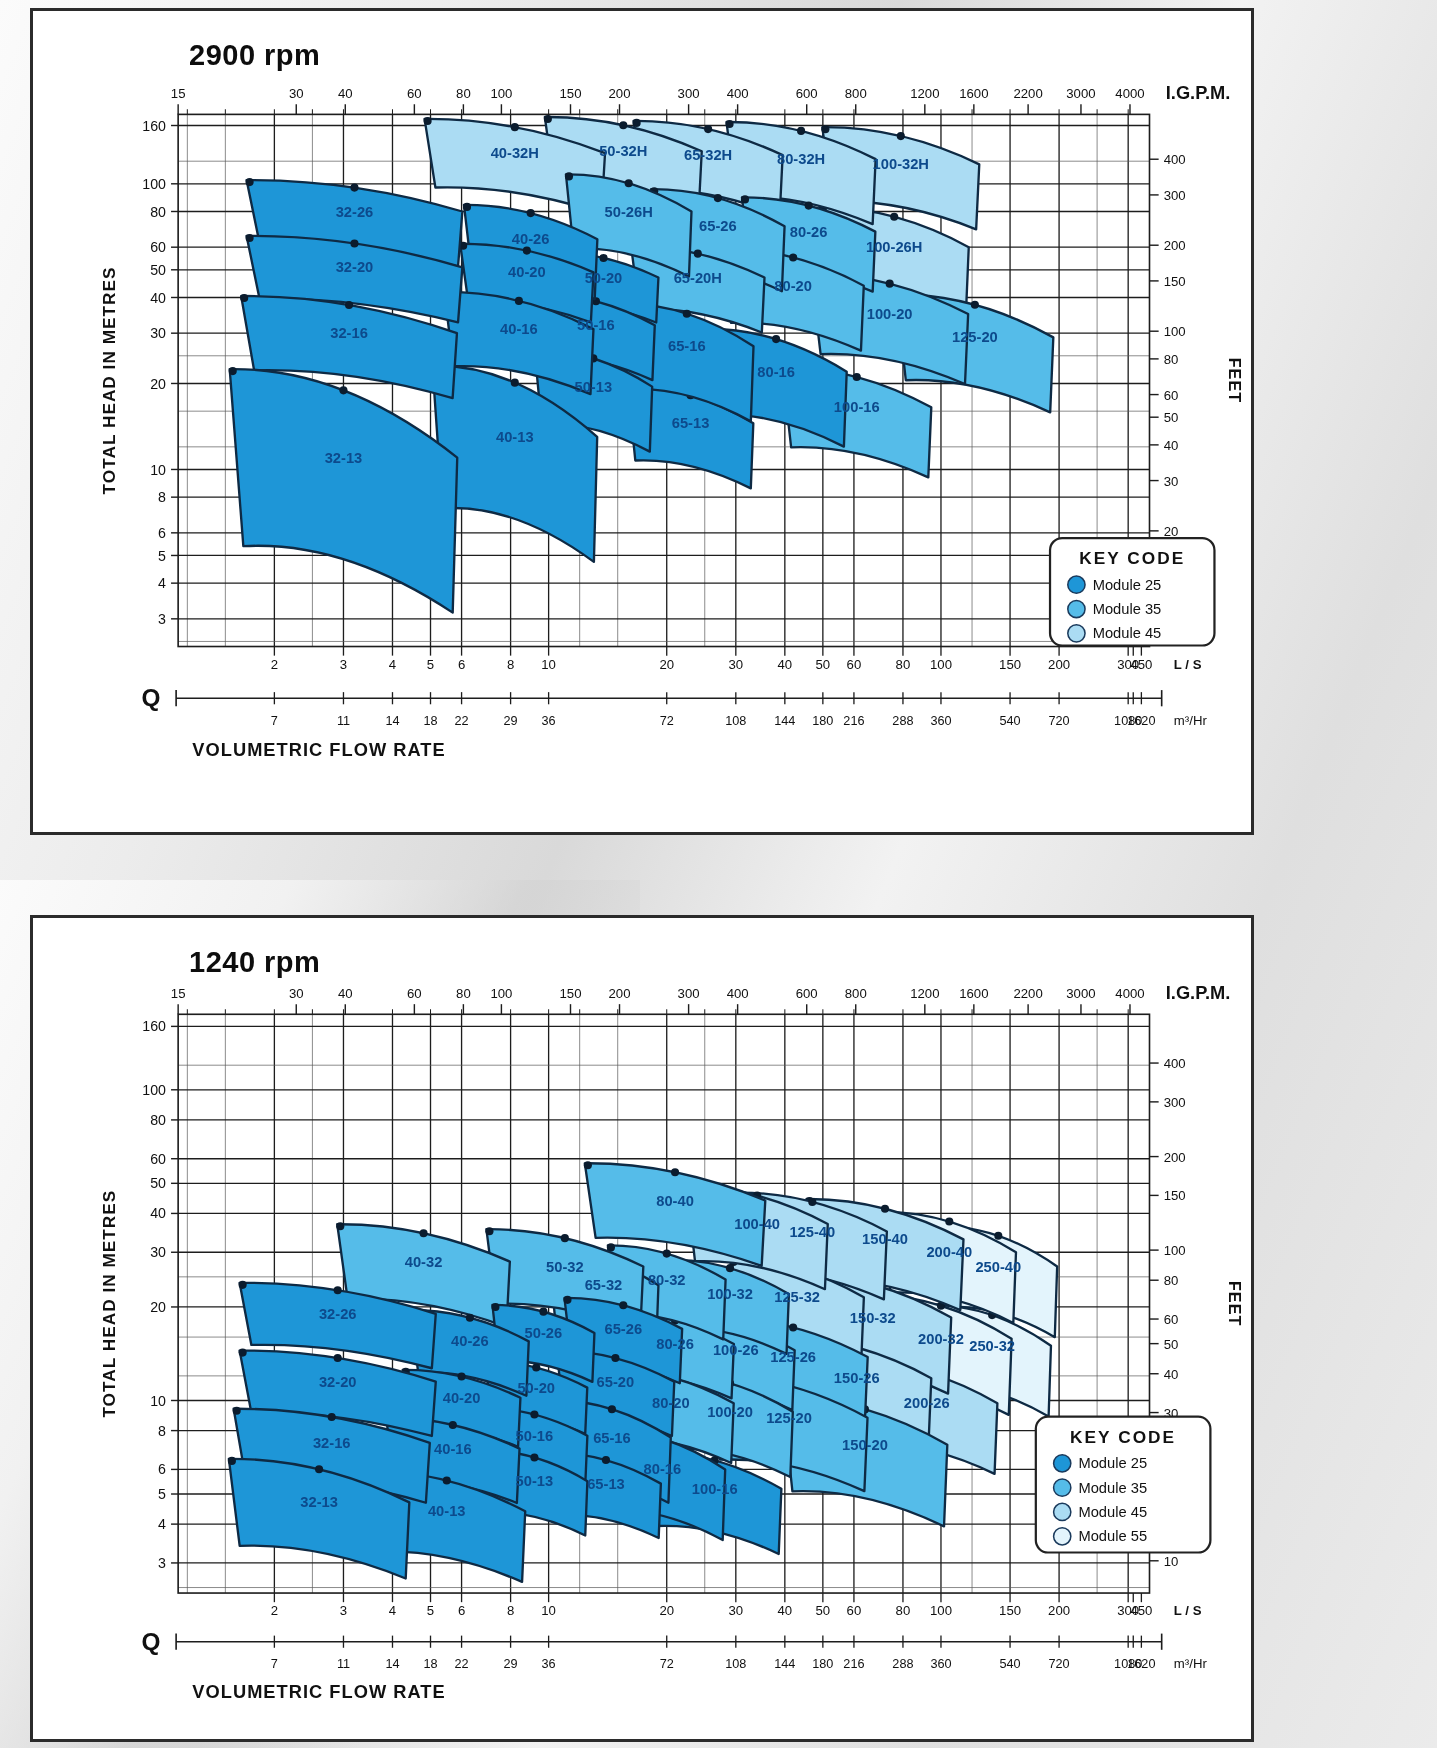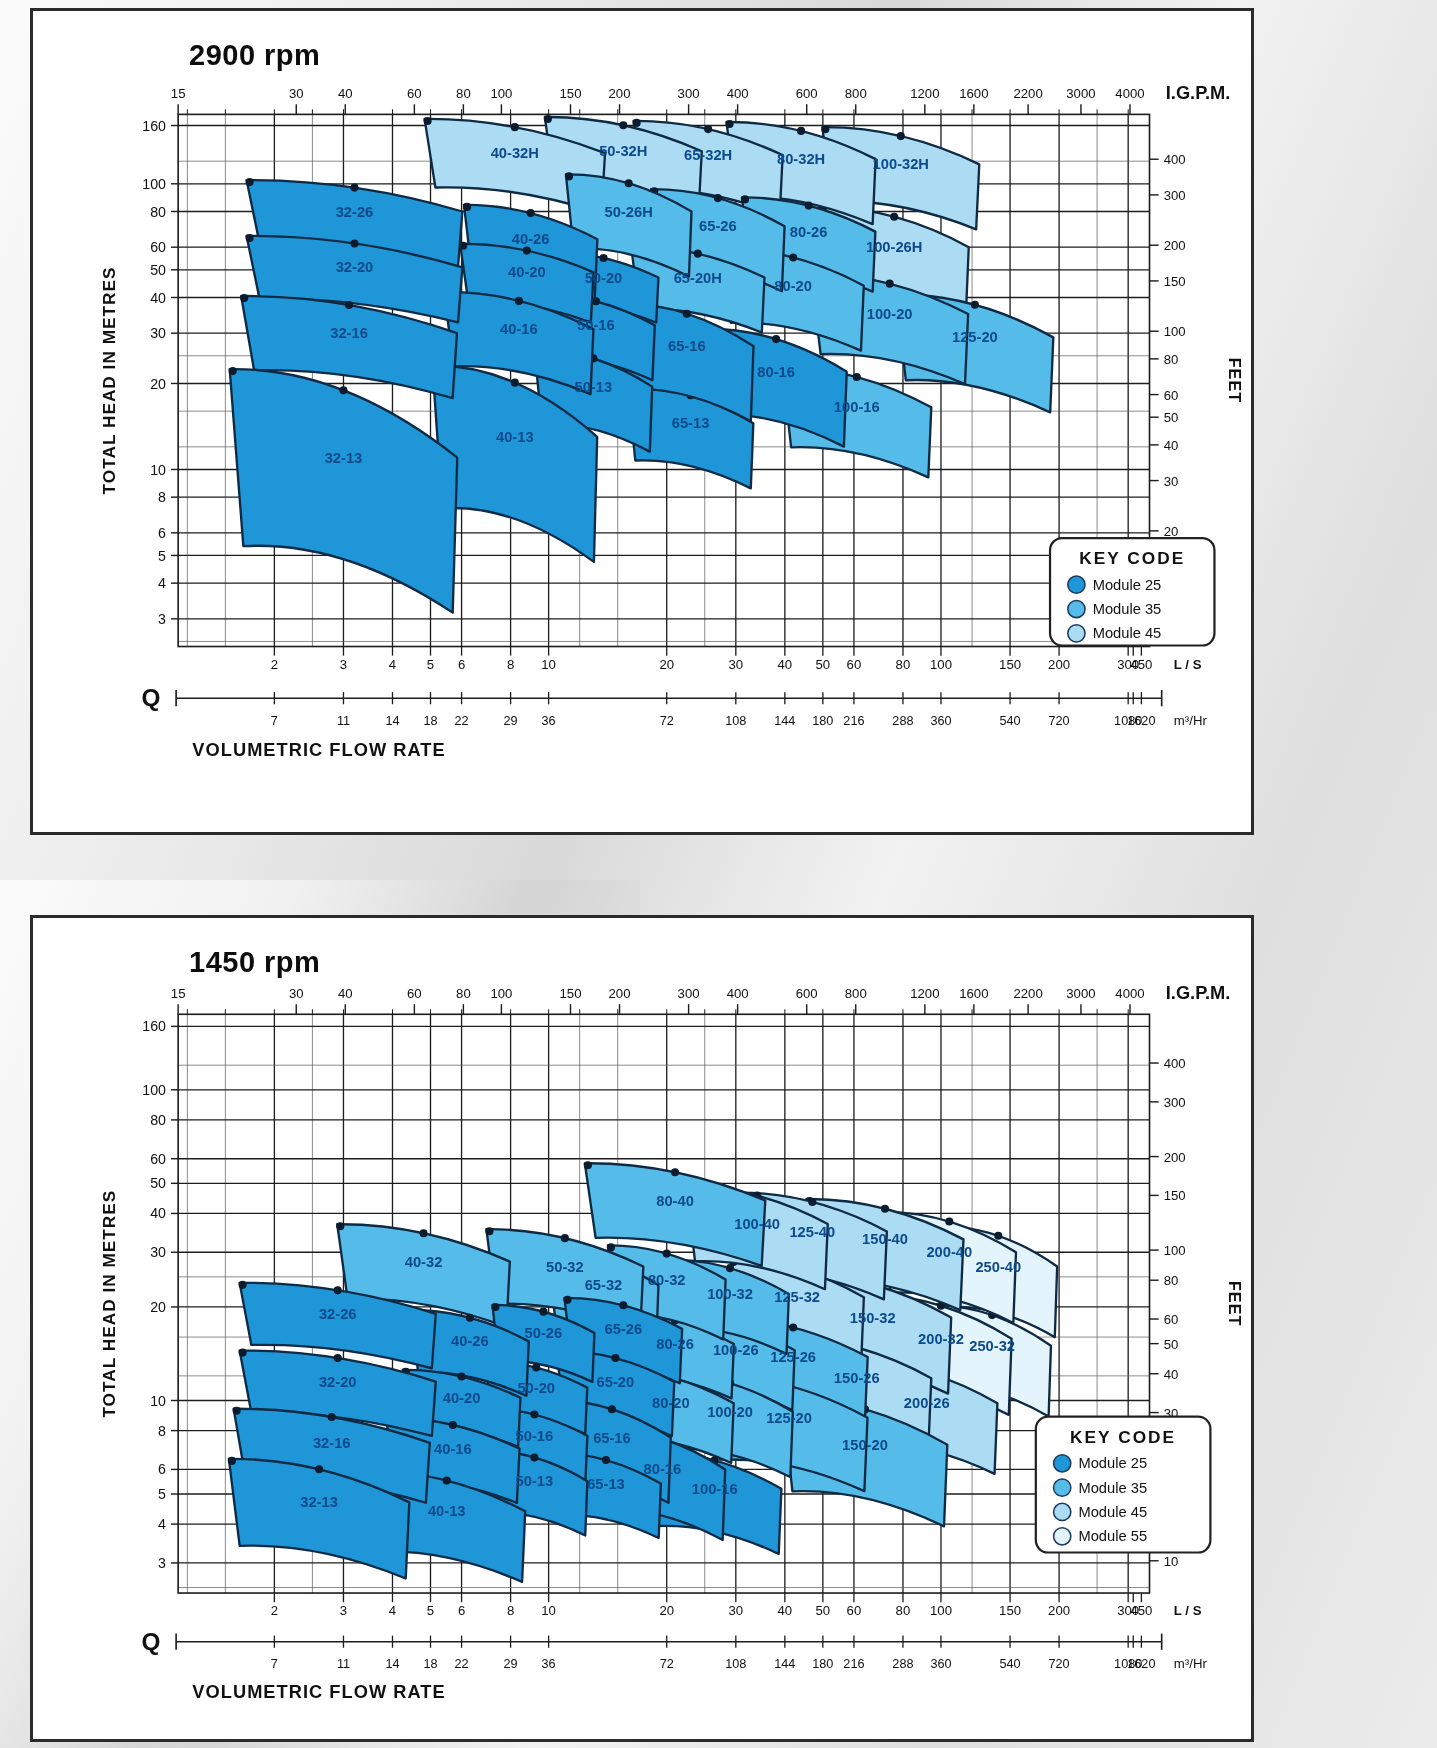--- a/index.html
+++ b/index.html
@@ -410,21 +410,21 @@
           <text x="1044" y="571" fill="#111111" font-size="14.5">Module 25</text>
           <circle cx="1028" cy="590" r="8.5" fill="#55bce9" stroke="#1a3a5c" stroke-width="1.5"></circle>
           <text x="1044" y="595" fill="#111111" font-size="14.5">Module 35</text>
           <circle cx="1028" cy="614" r="8.5" fill="#abdcf3" stroke="#1a3a5c" stroke-width="1.5"></circle>
           <text x="1044" y="619" fill="#111111" font-size="14.5">Module 45</text>
         </g>
       </svg>
   </div>
 
   <div class="panel" id="panel2">
-    <h2 class="panel-title">1450 rpm</h2>
+    <h2 class="panel-title">1240 rpm</h2>
     <svg id="svg2" viewBox="0 0 1200 810" preserveAspectRatio="none">
         <defs>
           <clipPath id="clip-svg2">
             <rect x="143" y="95" width="957" height="571"></rect>
           </clipPath>
         </defs>
         <g>
           <line x1="152.05340740183857" y1="95" x2="152.05340740183857" y2="666" stroke="#5a5a5a" stroke-width="0.7"></line>
           <line x1="152.05340740183857" y1="90" x2="152.05340740183857" y2="95" stroke="#1d1d1d" stroke-width="1"></line>
           <line x1="189.51440477838085" y1="95" x2="189.51440477838085" y2="666" stroke="#5a5a5a" stroke-width="0.7"></line>

